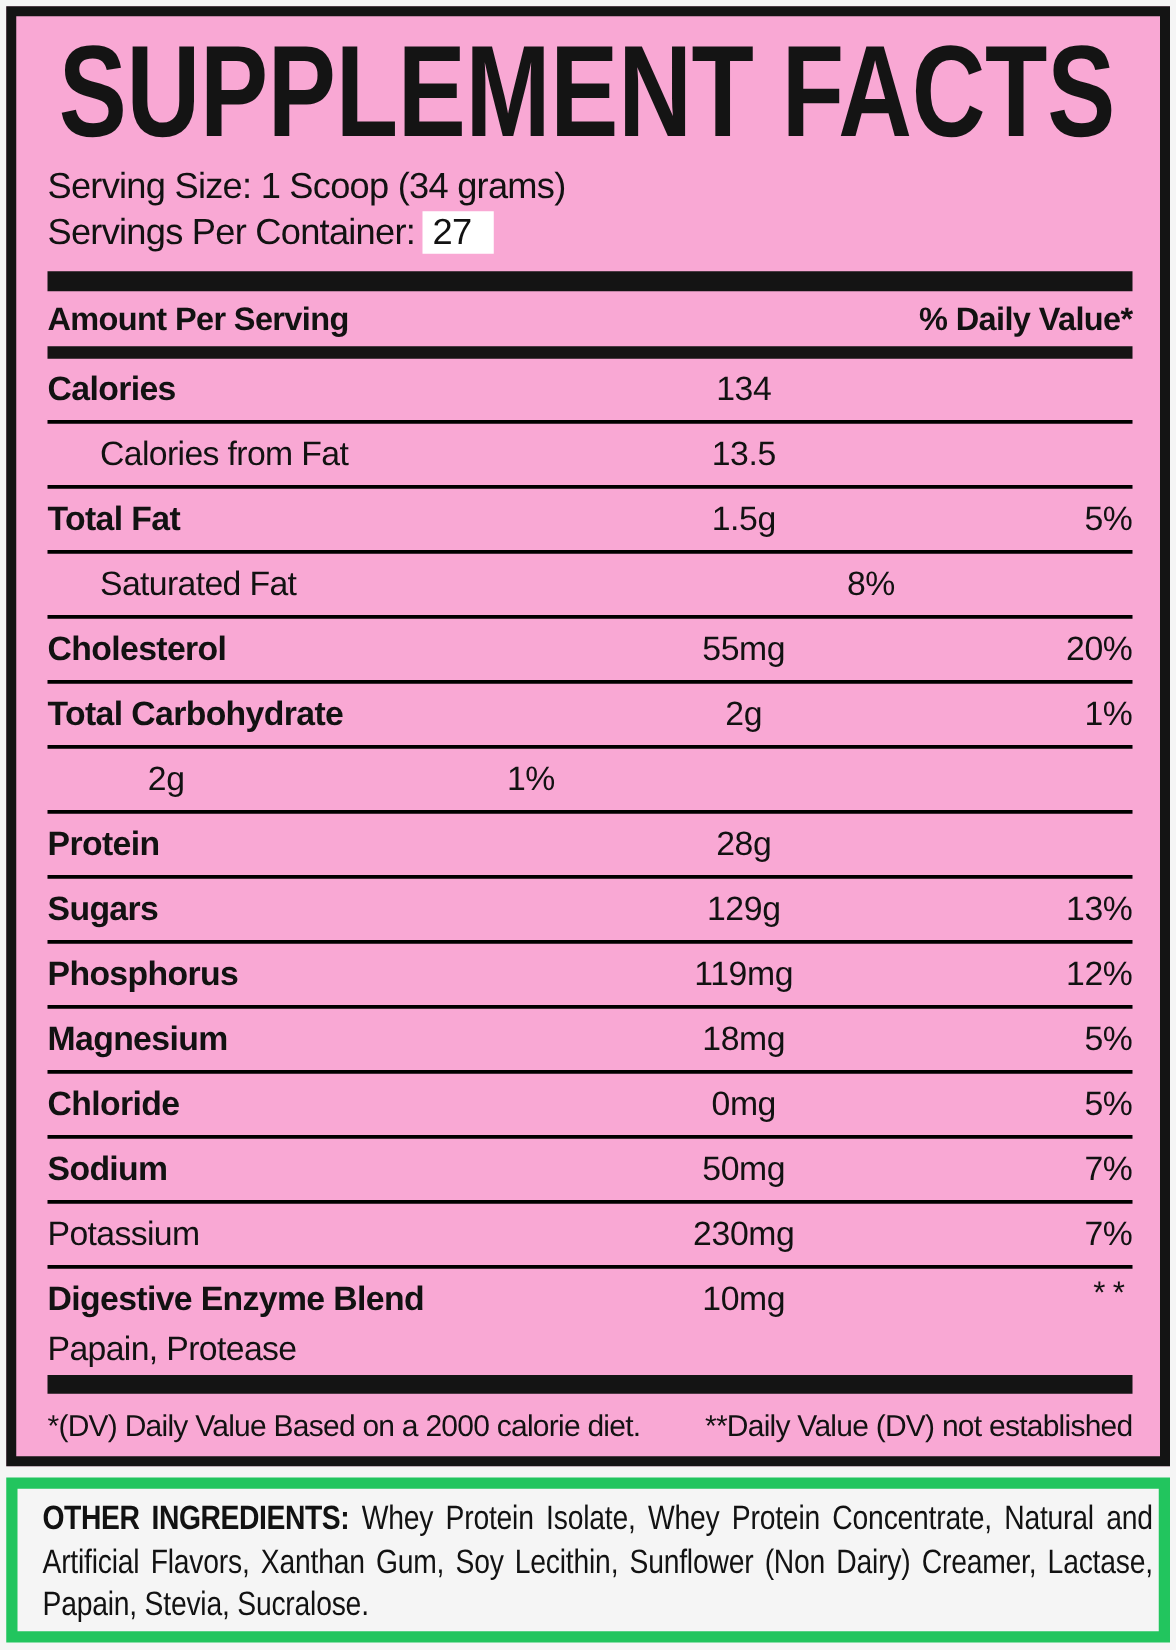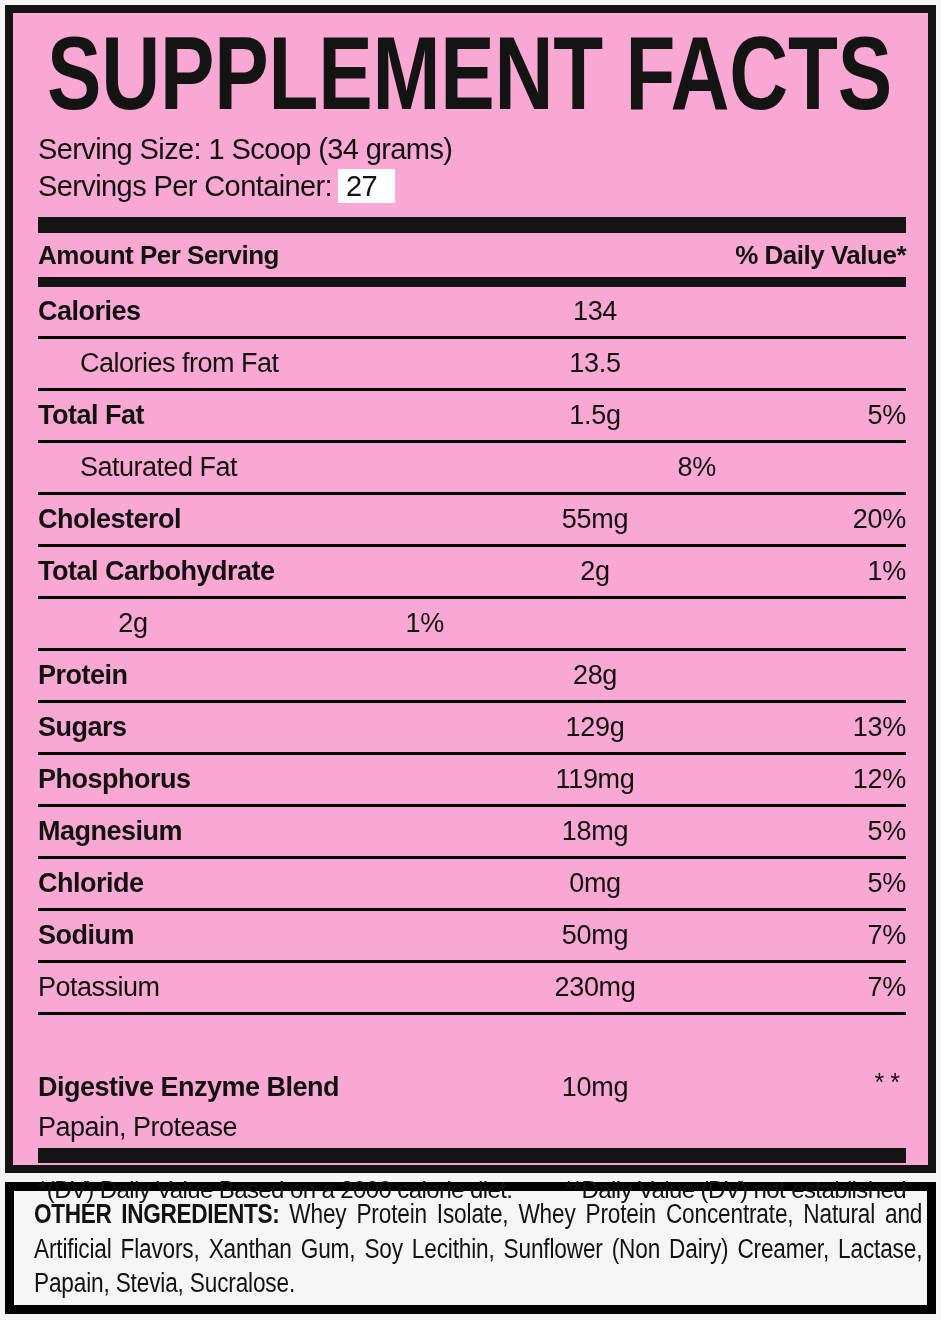--- a/index.html
+++ b/index.html
@@ -30,21 +30,21 @@
   .bar-thin  { height: 10px; background: #141414; }
 
   .col-header {
     height: 44px;
     display: flex; align-items: center; justify-content: space-between;
     font-size: 26px; font-weight: bold; letter-spacing: -0.5px;
   }
 
   .rows { }
   .row { border-bottom: 3px solid #000000; }
-  .row:last-child { border-bottom: none; margin-top: 48px; }
+  .row:last-child { border-bottom: none; }
   .row-main {
     height: 49px;
     display: flex; align-items: center;
     font-size: 27px;
   }
   .label { width: 462px; letter-spacing: -0.5px; }
   .label.b { font-weight: bold; }
   .label.ind { padding-left: 42px; }
   .amount { width: 190px; text-align: center; }
   .dv { width: 216px; text-align: right; }
@@ -53,21 +53,21 @@
 
   .footnote {
     display: flex; justify-content: space-between; align-items: center;
     padding-top: 12px; height: 42px;
     font-size: 24px; letter-spacing: -0.6px; gap: 16px;
   }
 
   .other-box {
     margin: 9px 5px 0 5px;
     width: 931px;
-    border: 9px solid #000000;
+    border: 9px solid #22c55e;
     background: #f5f5f5;
   }
   .other-inner { padding: 6px 18px 4px 20px; overflow: hidden; }
   .oi-scale {
     width: 1060px;
     transform: scaleX(0.838);
     transform-origin: 0 0;
     font-size: 27px; line-height: 34.5px;
     text-align: justify;
     letter-spacing: -0.2px;

